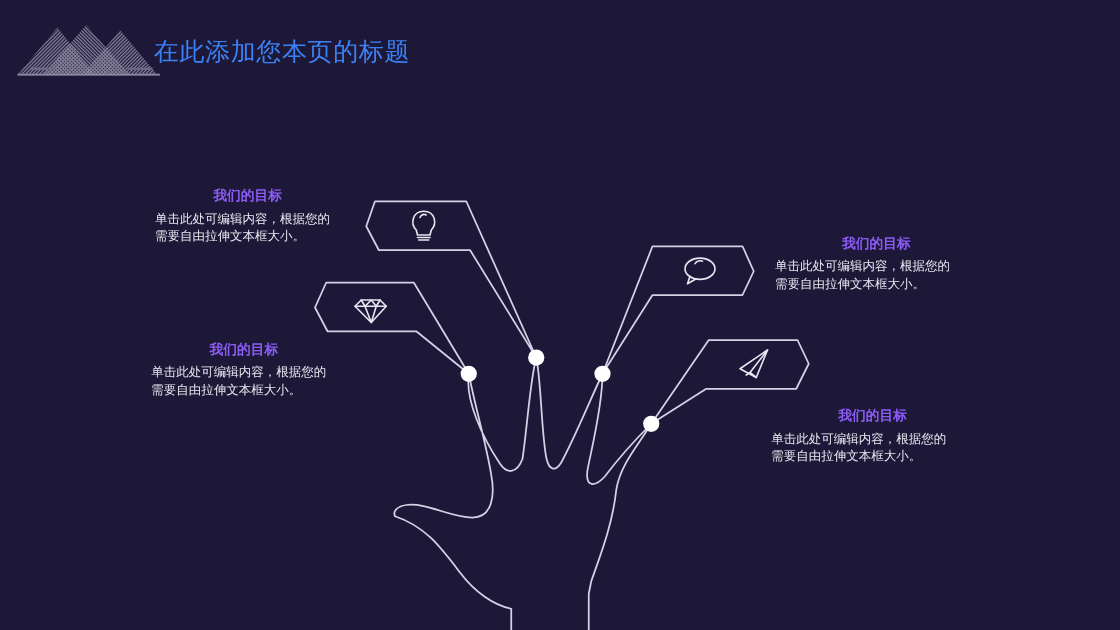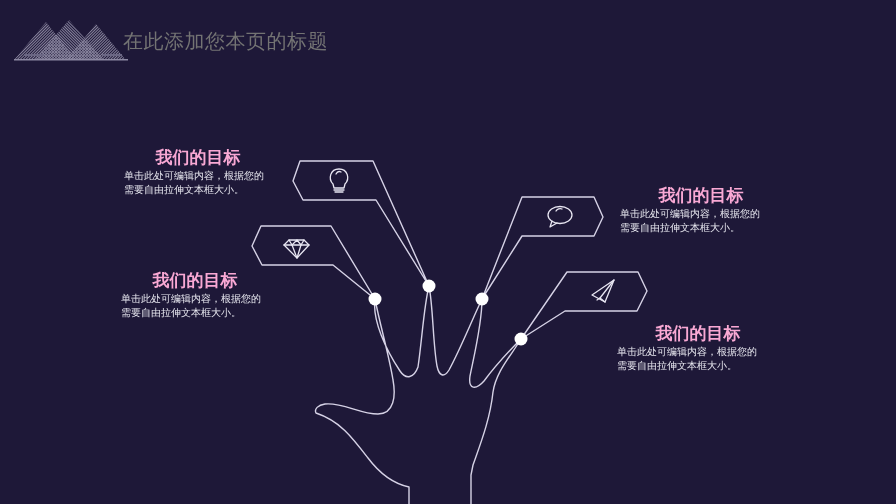--- a/index.html
+++ b/index.html
@@ -6,26 +6,26 @@
   body {
     width:896px; height:504px; overflow:hidden;
     background:#1e1838;
     font-family:"DejaVu Sans","Liberation Sans",sans-serif;
     position:relative; color:#fff;
   }
   .logo { position:absolute; left:10px; top:18px; width:122px; height:44px; }
   .page-title {
     position:absolute; left:123px; top:28px;
     font-family:"DejaVu Serif","Liberation Serif",serif;
-    font-size:20px; color:#737373; letter-spacing:0.5px; white-space:nowrap;text-align:right;
+    font-size:20px; color:#3b82f6; letter-spacing:0.5px; white-space:nowrap;text-align:right;
   }
   .art { position:absolute; left:0; top:0; width:896px; height:504px; }
   .block { position:absolute; width:190px; }
   .block .heading {
-    font-weight:bold; font-size:17px; color:#f9a8d4; text-align:center;
+    font-weight:bold; font-size:11px; color:#8b5cf6; text-align:center;
     line-height:18px; margin-bottom:3px;
   }
   .block .body {
     font-size:10px; color:#e8e8f0; line-height:14px; white-space:pre-line;
   }
   #blk-0 { left:124px; top:148px; }
   #blk-0 .heading { padding-right:42px; }
   #blk-1 { left:121px; top:271px; }
   #blk-1 .heading { padding-right:42px; }
   #blk-2 { left:620px; top:186px; }

